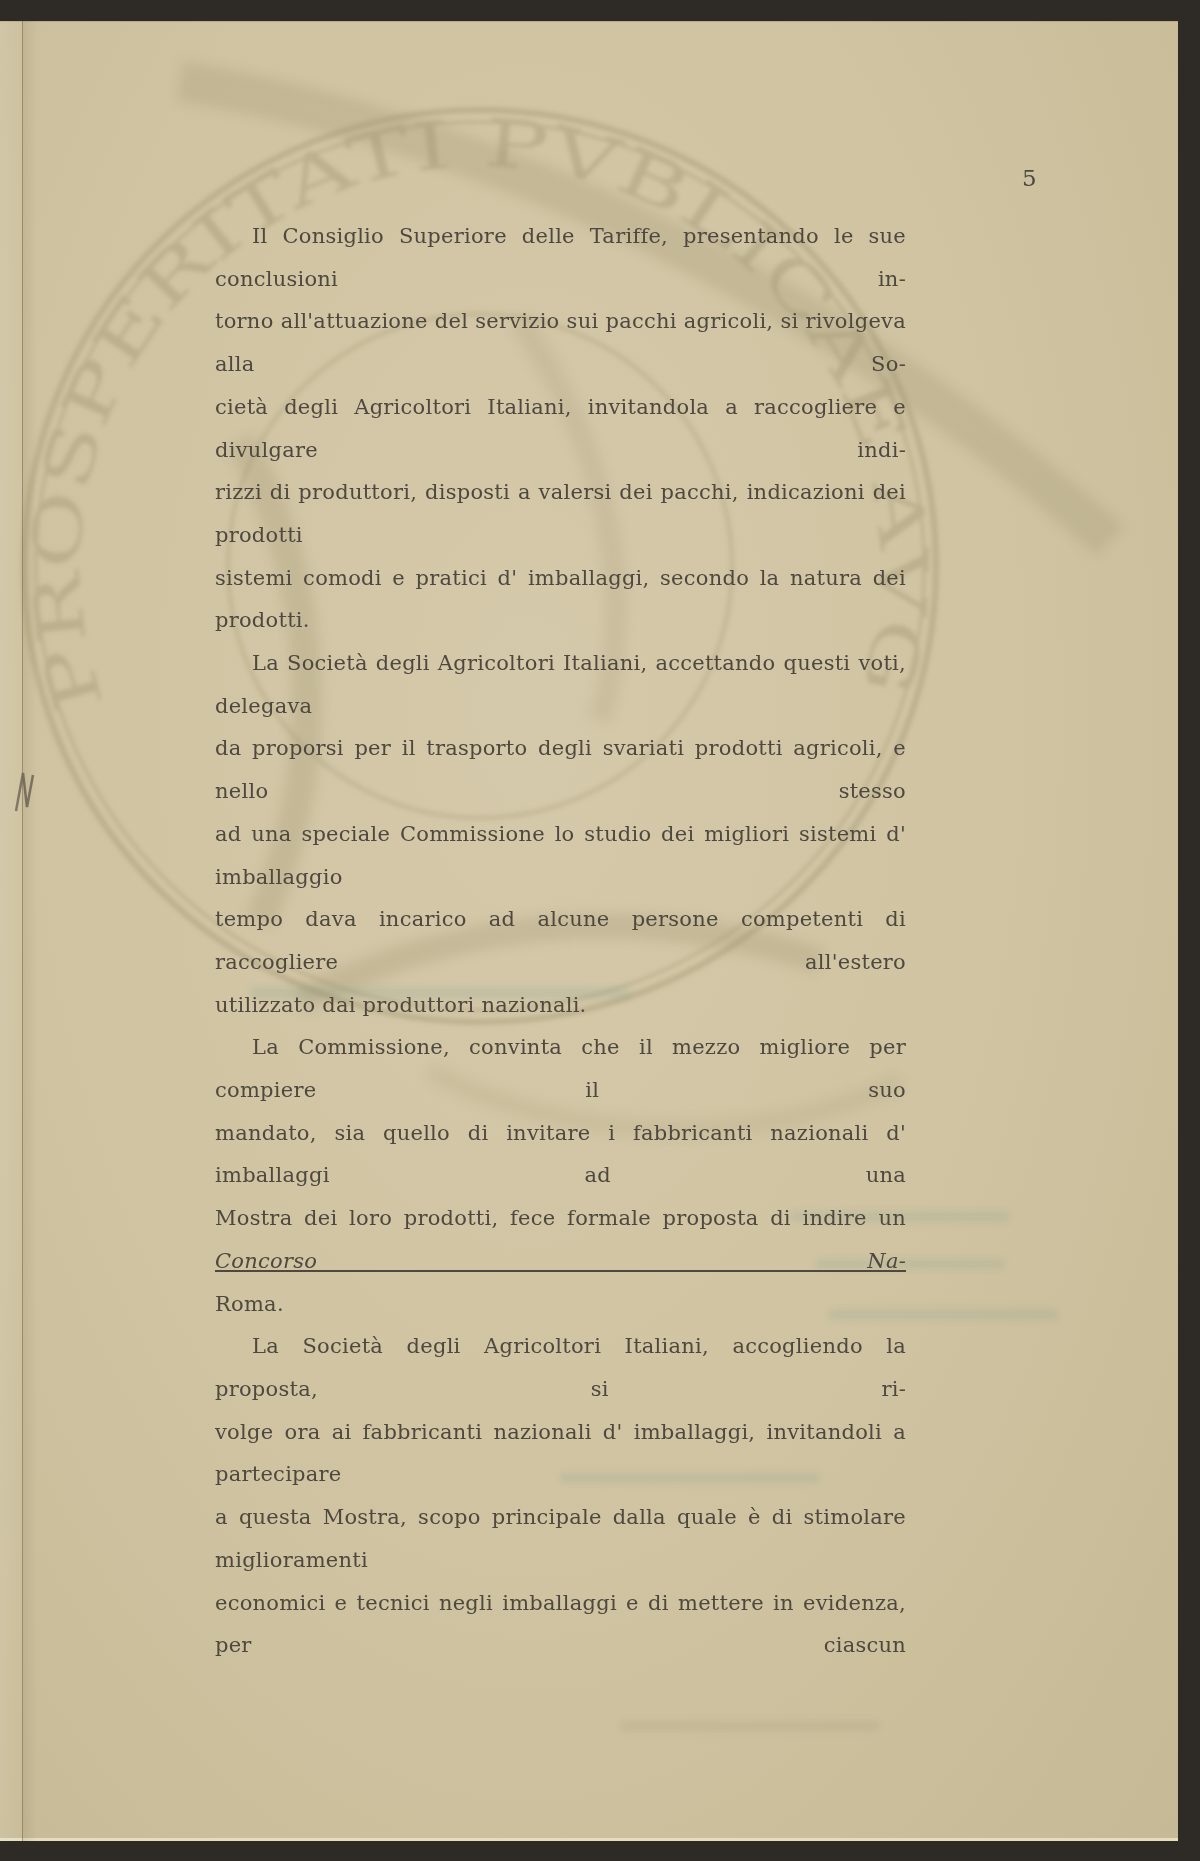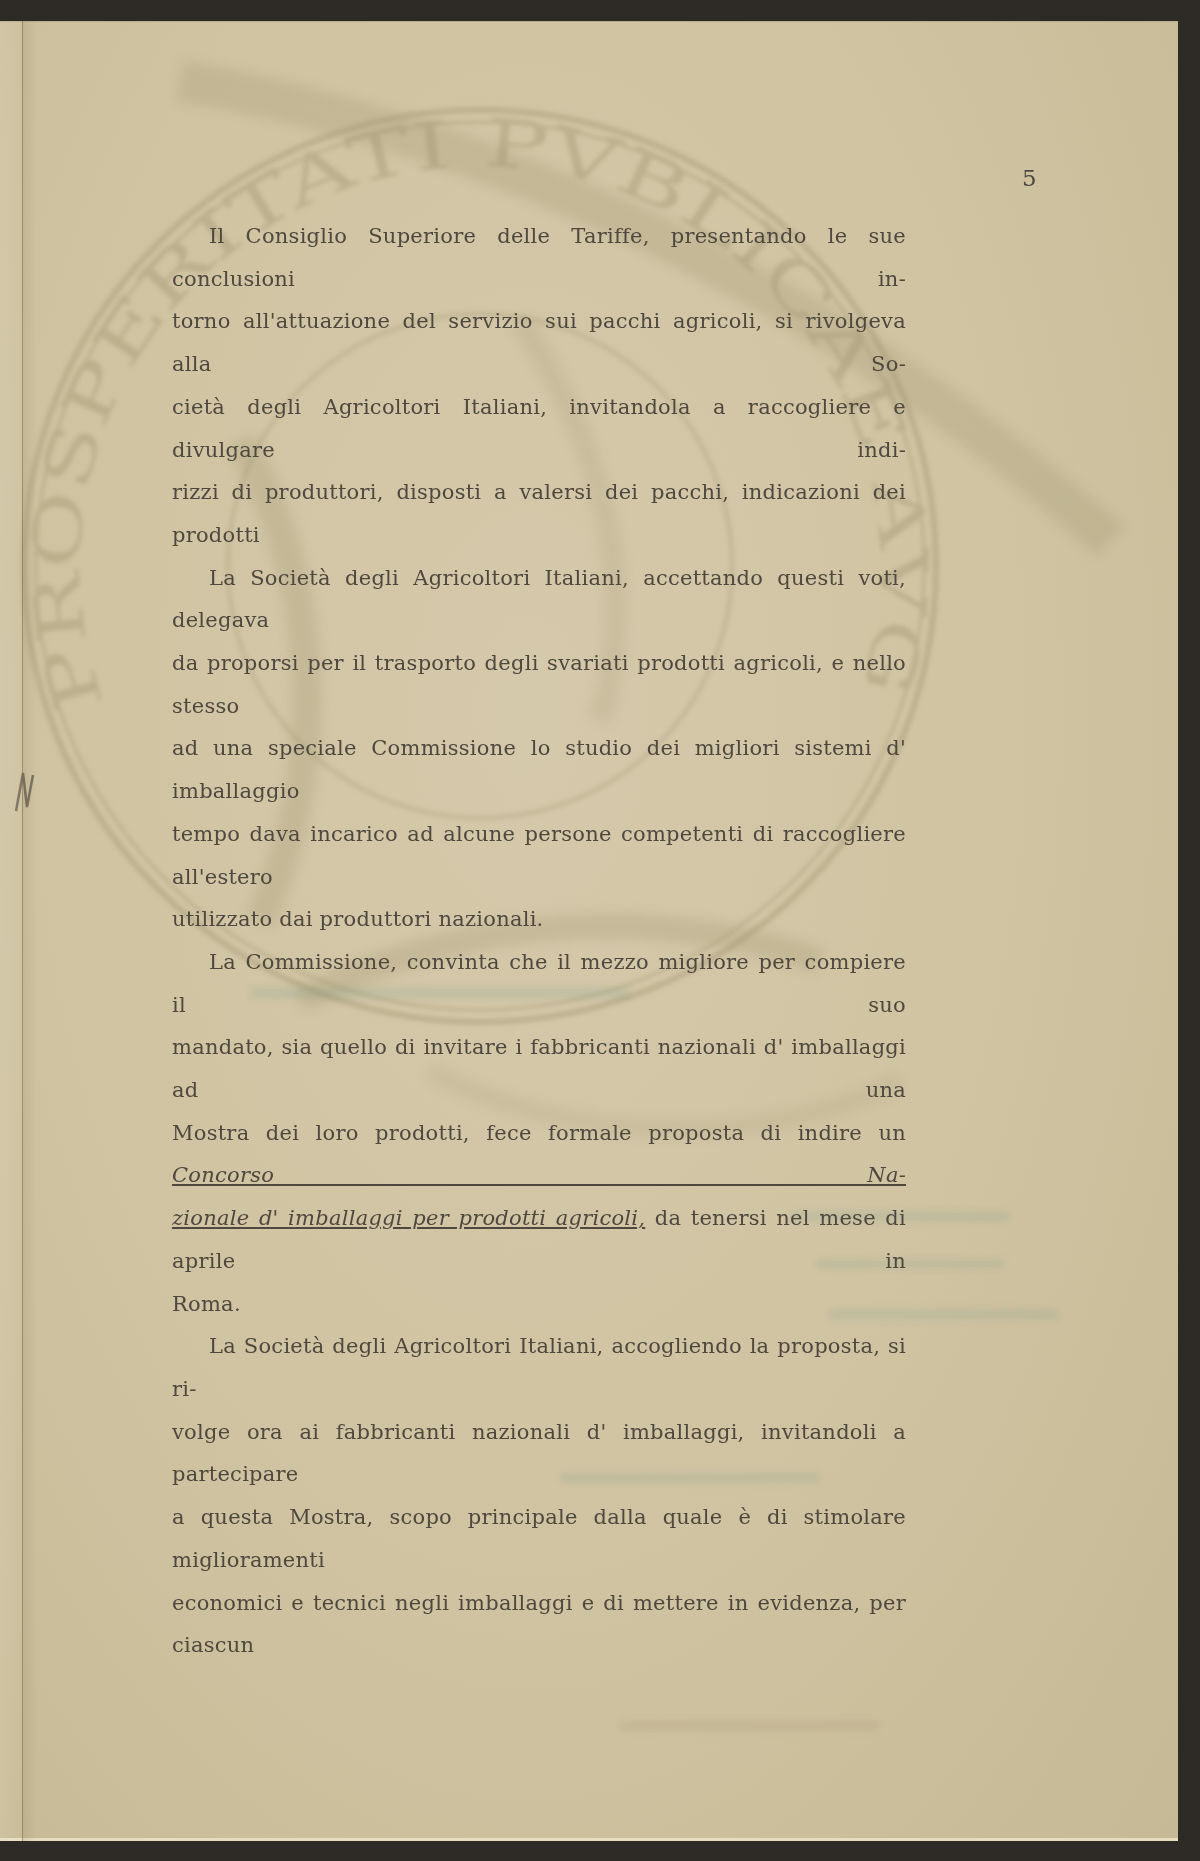--- a/index.html
+++ b/index.html
@@ -29,20 +29,21 @@
   .textblock{
     position:absolute;left:172px;top:194px;width:734px;
     font-size:21px;line-height:42.7px;color:#4e483f;
     letter-spacing:0.25px;
   }
   .para{margin:0;}
   .line{
     text-align:justify;
     text-align-last:justify;
     white-space:normal;
+    margin-left:43px;
   }
   .line.last{text-align-last:left;}
   .line.first{text-indent:37px;}
   .it{font-style:italic;text-decoration:underline;}
   svg.overlay{position:absolute;left:0;top:0;pointer-events:none;}
   .ghost{
     position:absolute;border-radius:6px;pointer-events:none;
     filter:blur(3px);
   }
   .ghost.teal{background:rgba(96,138,128,0.13);}
@@ -93,33 +94,33 @@
   <div class="gutter-shade"></div>
 
   <div class="pagenum">5</div>
 
   <div class="textblock">
       <div class="para">
         <div class="line first"><span>Il Consiglio Superiore delle Tariffe, presentando le sue conclusioni in-</span></div>
         <div class="line"><span>torno all'attuazione del servizio sui pacchi agricoli, si rivolgeva alla So-</span></div>
         <div class="line"><span>cietà degli Agricoltori Italiani, invitandola a raccogliere e divulgare indi-</span></div>
         <div class="line"><span>rizzi di produttori, disposti a valersi dei pacchi, indicazioni dei prodotti</span></div>
+        <div class="line last"><span>sistemi comodi e pratici d' imballaggi, secondo la natura dei prodotti.</span></div>
       </div>
       <div class="para">
         <div class="line first"><span>La Società degli Agricoltori Italiani, accettando questi voti, delegava</span></div>
         <div class="line"><span>da proporsi per il trasporto degli svariati prodotti agricoli, e nello stesso</span></div>
         <div class="line"><span>ad una speciale Commissione lo studio dei migliori sistemi d' imballaggio</span></div>
         <div class="line"><span>tempo dava incarico ad alcune persone competenti di raccogliere all'estero</span></div>
         <div class="line last"><span>utilizzato dai produttori nazionali.</span></div>
       </div>
       <div class="para">
         <div class="line first"><span>La Commissione, convinta che il mezzo migliore per compiere il suo</span></div>
         <div class="line"><span>mandato, sia quello di invitare i fabbricanti nazionali d' imballaggi ad una</span></div>
         <div class="line"><span>Mostra dei loro prodotti, fece formale proposta di indire un </span><span class="it">Concorso Na-</span></div>
-        <div class="line"><span class="it">zionale d' imballaggi per prodotti agricoli,</span><span> da tenersi nel mese di aprile in</span></div>
         <div class="line last"><span>Roma.</span></div>
       </div>
       <div class="para">
         <div class="line first"><span>La Società degli Agricoltori Italiani, accogliendo la proposta, si ri-</span></div>
         <div class="line"><span>volge ora ai fabbricanti nazionali d' imballaggi, invitandoli a partecipare</span></div>
         <div class="line"><span>a questa Mostra, scopo principale dalla quale è di stimolare miglioramenti</span></div>
         <div class="line"><span>economici e tecnici negli imballaggi e di mettere in evidenza, per ciascun</span></div>
       </div>
     </div>
 </div>

